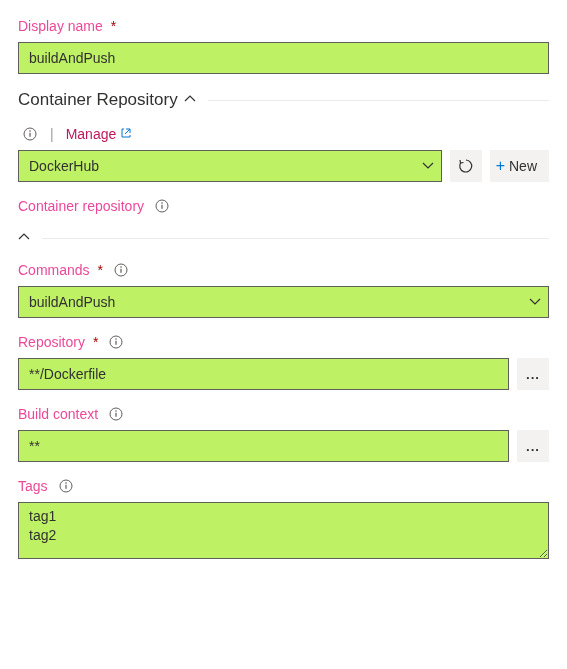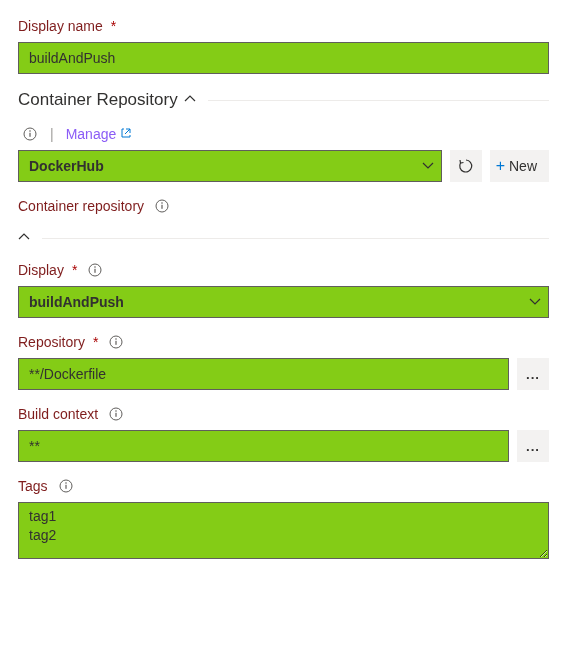--- a/index.html
+++ b/index.html
@@ -11,58 +11,58 @@
       width: 567px;
       background: #fff;
     }
     .field { margin-bottom: 16px; }
     .label-row {
       display: flex;
       align-items: center;
       gap: 6px;
       margin-bottom: 8px;
     }
-    .label { color: #7f1d1d; }
+    .label { color: #ec4899; }
     .required { color: #a80000; margin-left: 2px; }
     .info-circle {
       width: 16px; height: 16px;
       display: inline-flex;
       align-items: center; justify-content: center;
       margin-left: 4px;
     }
     .info-circle svg { width: 14px; height: 14px; }
     .text-input, .select-input, .textarea-input {
       width: 100%;
       border: 1px solid #605e5c;
       padding: 6px 10px;
       font-size: 14px;
       font-family: inherit;
-      background: #84cc16;
+      background: #bef264;
       color: #323130;
       height: 32px;
     }
     .textarea-input { height: 57px; resize: both; padding-top: 4px; line-height: 1.35; }
     .select-wrap { position: relative; flex: 1; }
-    .select-input { appearance: none; padding-right: 30px; font-weight: bold; }
+    .select-input { appearance: none; padding-right: 30px; }
     .select-chevron {
       position: absolute;
       right: 8px; top: 50%;
       transform: translateY(-50%);
       pointer-events: none;
     }
     .section-header {
       display: flex;
       align-items: center;
       gap: 6px;
       margin: 14px 0 16px 0;
     }
     .section-title { font-size: 17px; font-weight: 400; }
     .section-line { flex: 1; height: 1px; background: #edebe9; margin-left: 6px; }
     .chevron-up svg { width: 12px; height: 12px; }
-    .link { color: #8b5cf6; text-decoration: none; cursor: pointer; display: inline-flex; align-items: center; gap: 4px; }
+    .link { color: #be185d; text-decoration: none; cursor: pointer; display: inline-flex; align-items: center; gap: 4px; }
     .sep { color: #a19f9d; margin: 0 6px; }
     .registry-row { display: flex; gap: 8px; align-items: stretch; }
     .icon-btn {
       width: 32px; height: 32px;
       background: #f3f2f1;
       border: none;
       display: flex;
       align-items: center; justify-content: center;
       cursor: pointer;
     }
@@ -173,21 +173,21 @@
   <span class="chevron-up">
     <svg viewBox="0 0 12 12">
         <path d="M1 8 L6 3 L11 8" fill="none" stroke="#323130" stroke-width="1.2"></path>
       </svg>
   </span>
   <div class="section-line"></div>
 </div>
 
 <div class="field">
   <div class="label-row">
-    <span class="label">Display</span>
+    <span class="label">Commands</span>
     <span class="required">*</span>
     <span class="info-circle">
       <svg viewBox="0 0 14 14">
           <circle cx="7" cy="7" r="6" fill="none" stroke="#605e5c" stroke-width="1"></circle>
           <circle cx="7" cy="4" r="0.8" fill="#605e5c"></circle>
           <rect x="6.4" y="5.8" width="1.2" height="4" fill="#605e5c"></rect>
         </svg>
     </span>
   </div>
   <div class="select-wrap">

